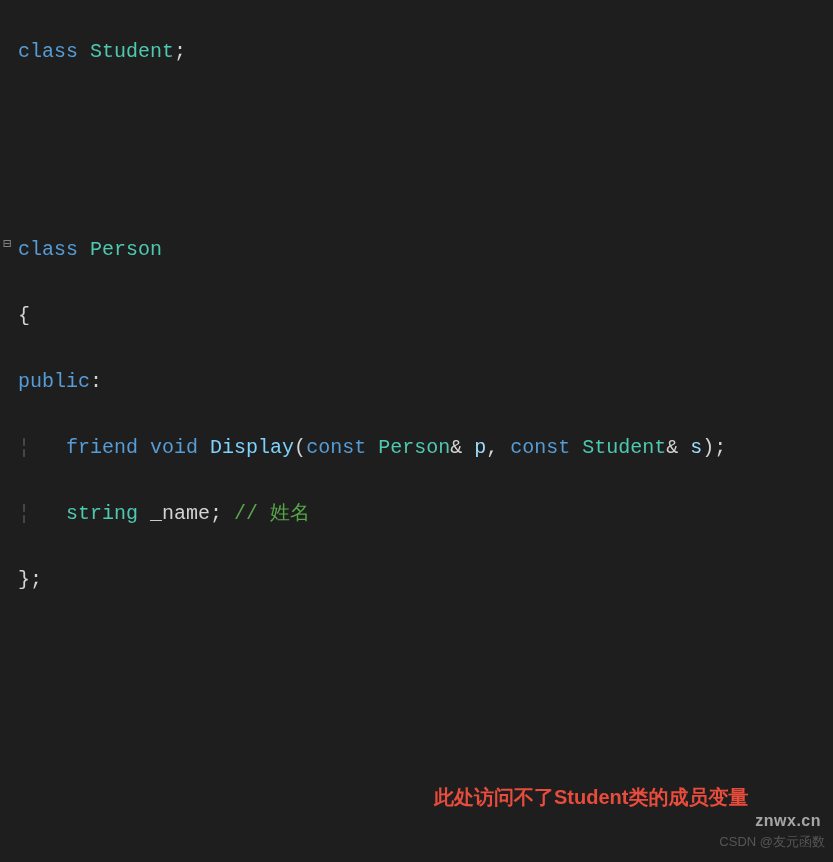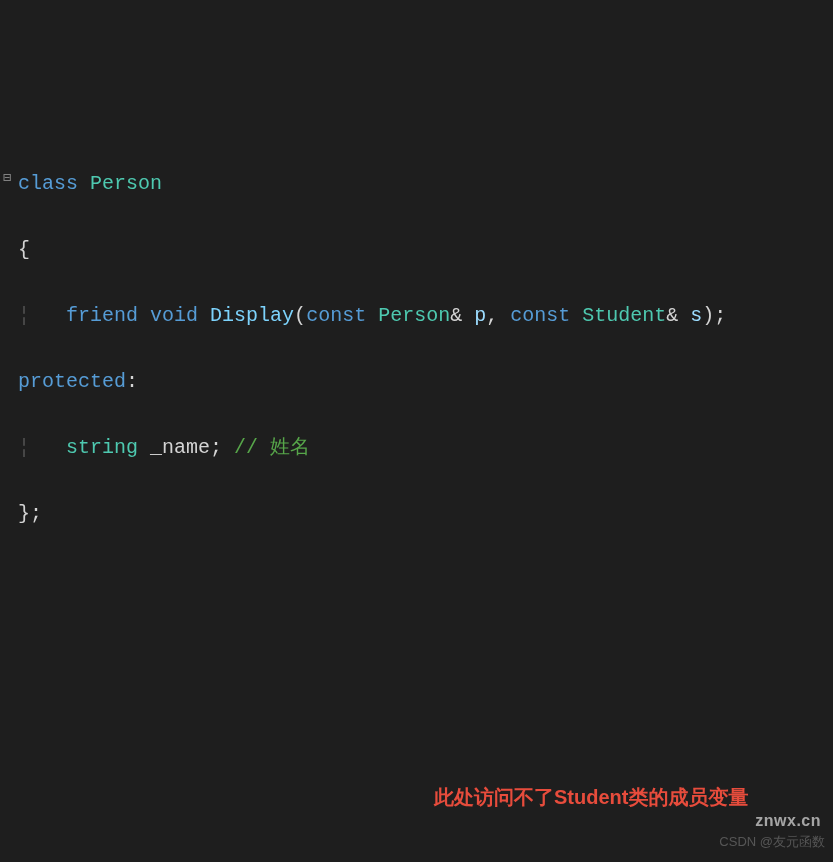--- a/index.html
+++ b/index.html
@@ -69,26 +69,27 @@
     color: rgba(190,190,190,0.35);
     font-family: "Microsoft YaHei", sans-serif;
     font-size: 13px;
   }
   .spacer { height: 33px; }
 </style>
 </head>
 <body>
 
 <div class="code-area">
+<span class="line"><span class="keyword">class</span> <span class="type">Student</span><span class="punct">;</span></span>
 <div class="spacer"></div>
 <div class="spacer"></div>
 <span class="line"><span class="fold">⊟</span><span class="keyword">class</span> <span class="type">Person</span></span>
 <span class="line"><span class="punct">{</span></span>
+<span class="line"><span class="keyword">public</span><span class="punct">:</span></span>
 <span class="line"><span class="guide">¦</span>   <span class="keyword">friend</span> <span class="keyword">void</span> <span class="func">Display</span><span class="punct">(</span><span class="keyword">const</span> <span class="type">Person</span><span class="punct">&amp;</span><span class="var"> p</span><span class="punct">, </span><span class="keyword">const</span> <span class="type">Student</span><span class="punct">&amp;</span><span class="var"> s</span><span class="punct">);</span></span>
-<span class="line"><span class="keyword">protected</span><span class="punct">:</span></span>
 <span class="line"><span class="guide">¦</span>   <span class="type">string</span><span class="plain"> _name</span><span class="punct">;</span><span class="comment"> // 姓名</span></span>
 <span class="line"><span class="punct">};</span></span>
 <div class="spacer"></div>
 
 
 
 
 
 
 

